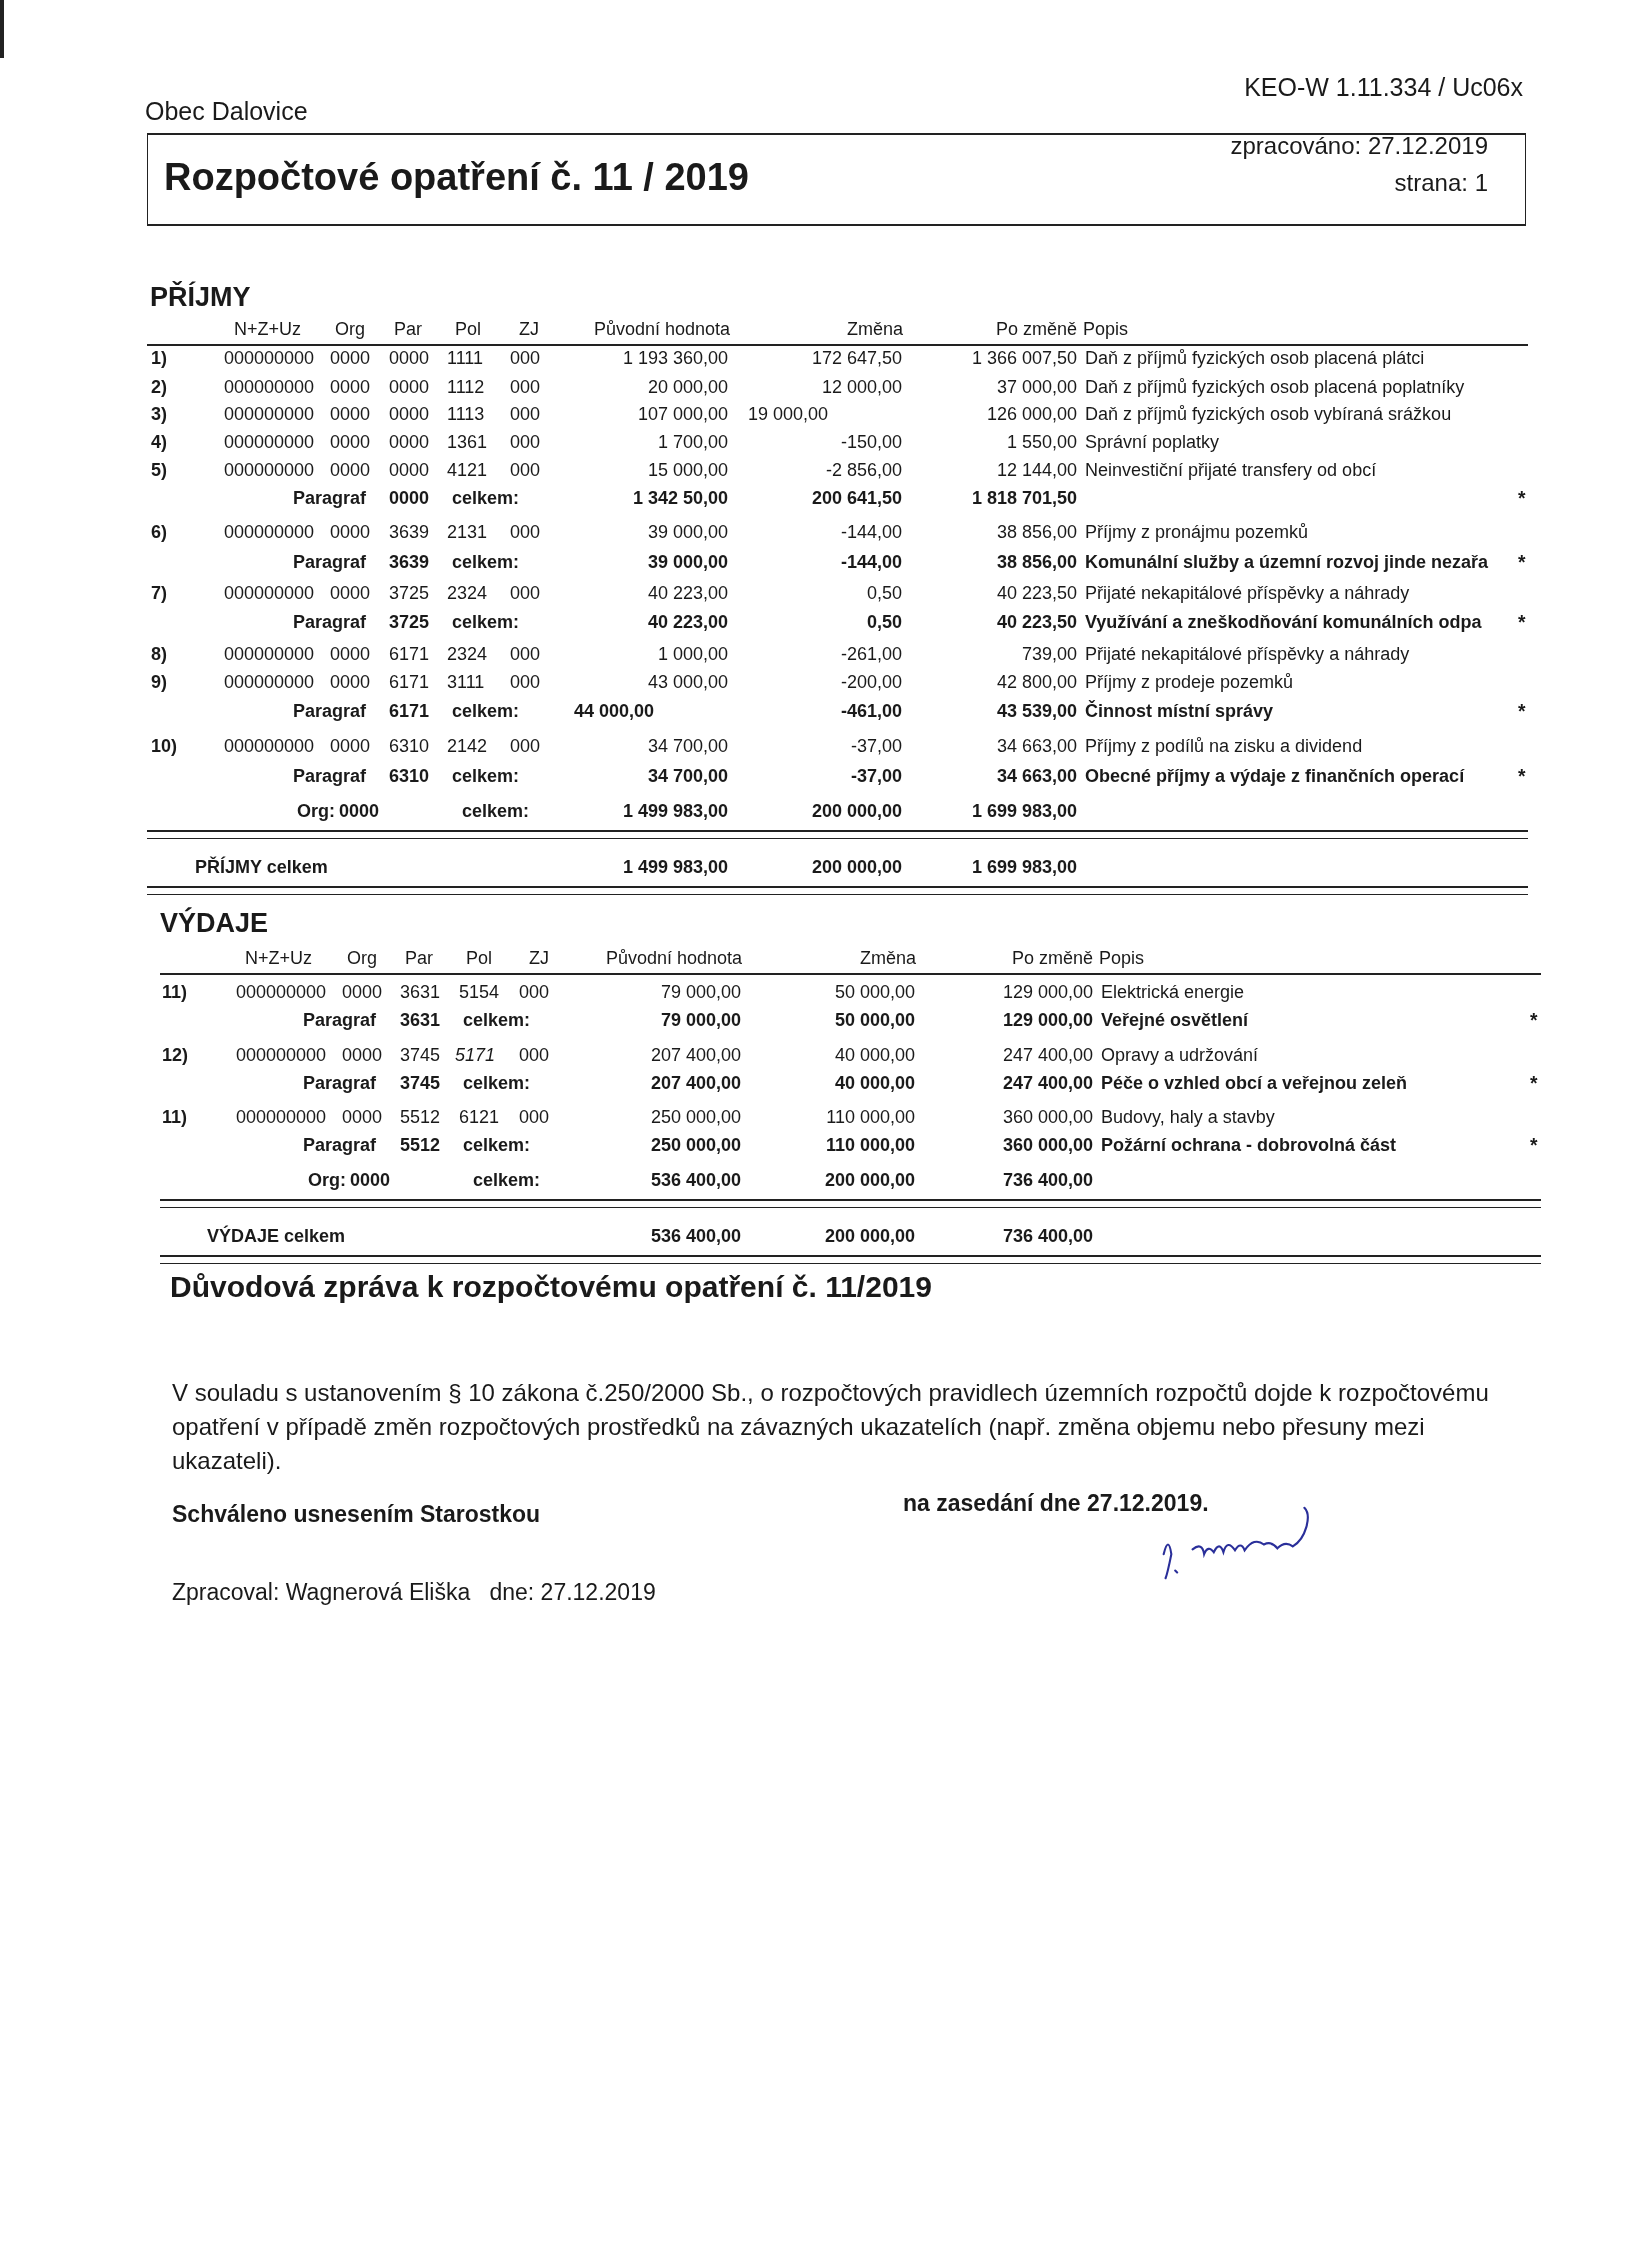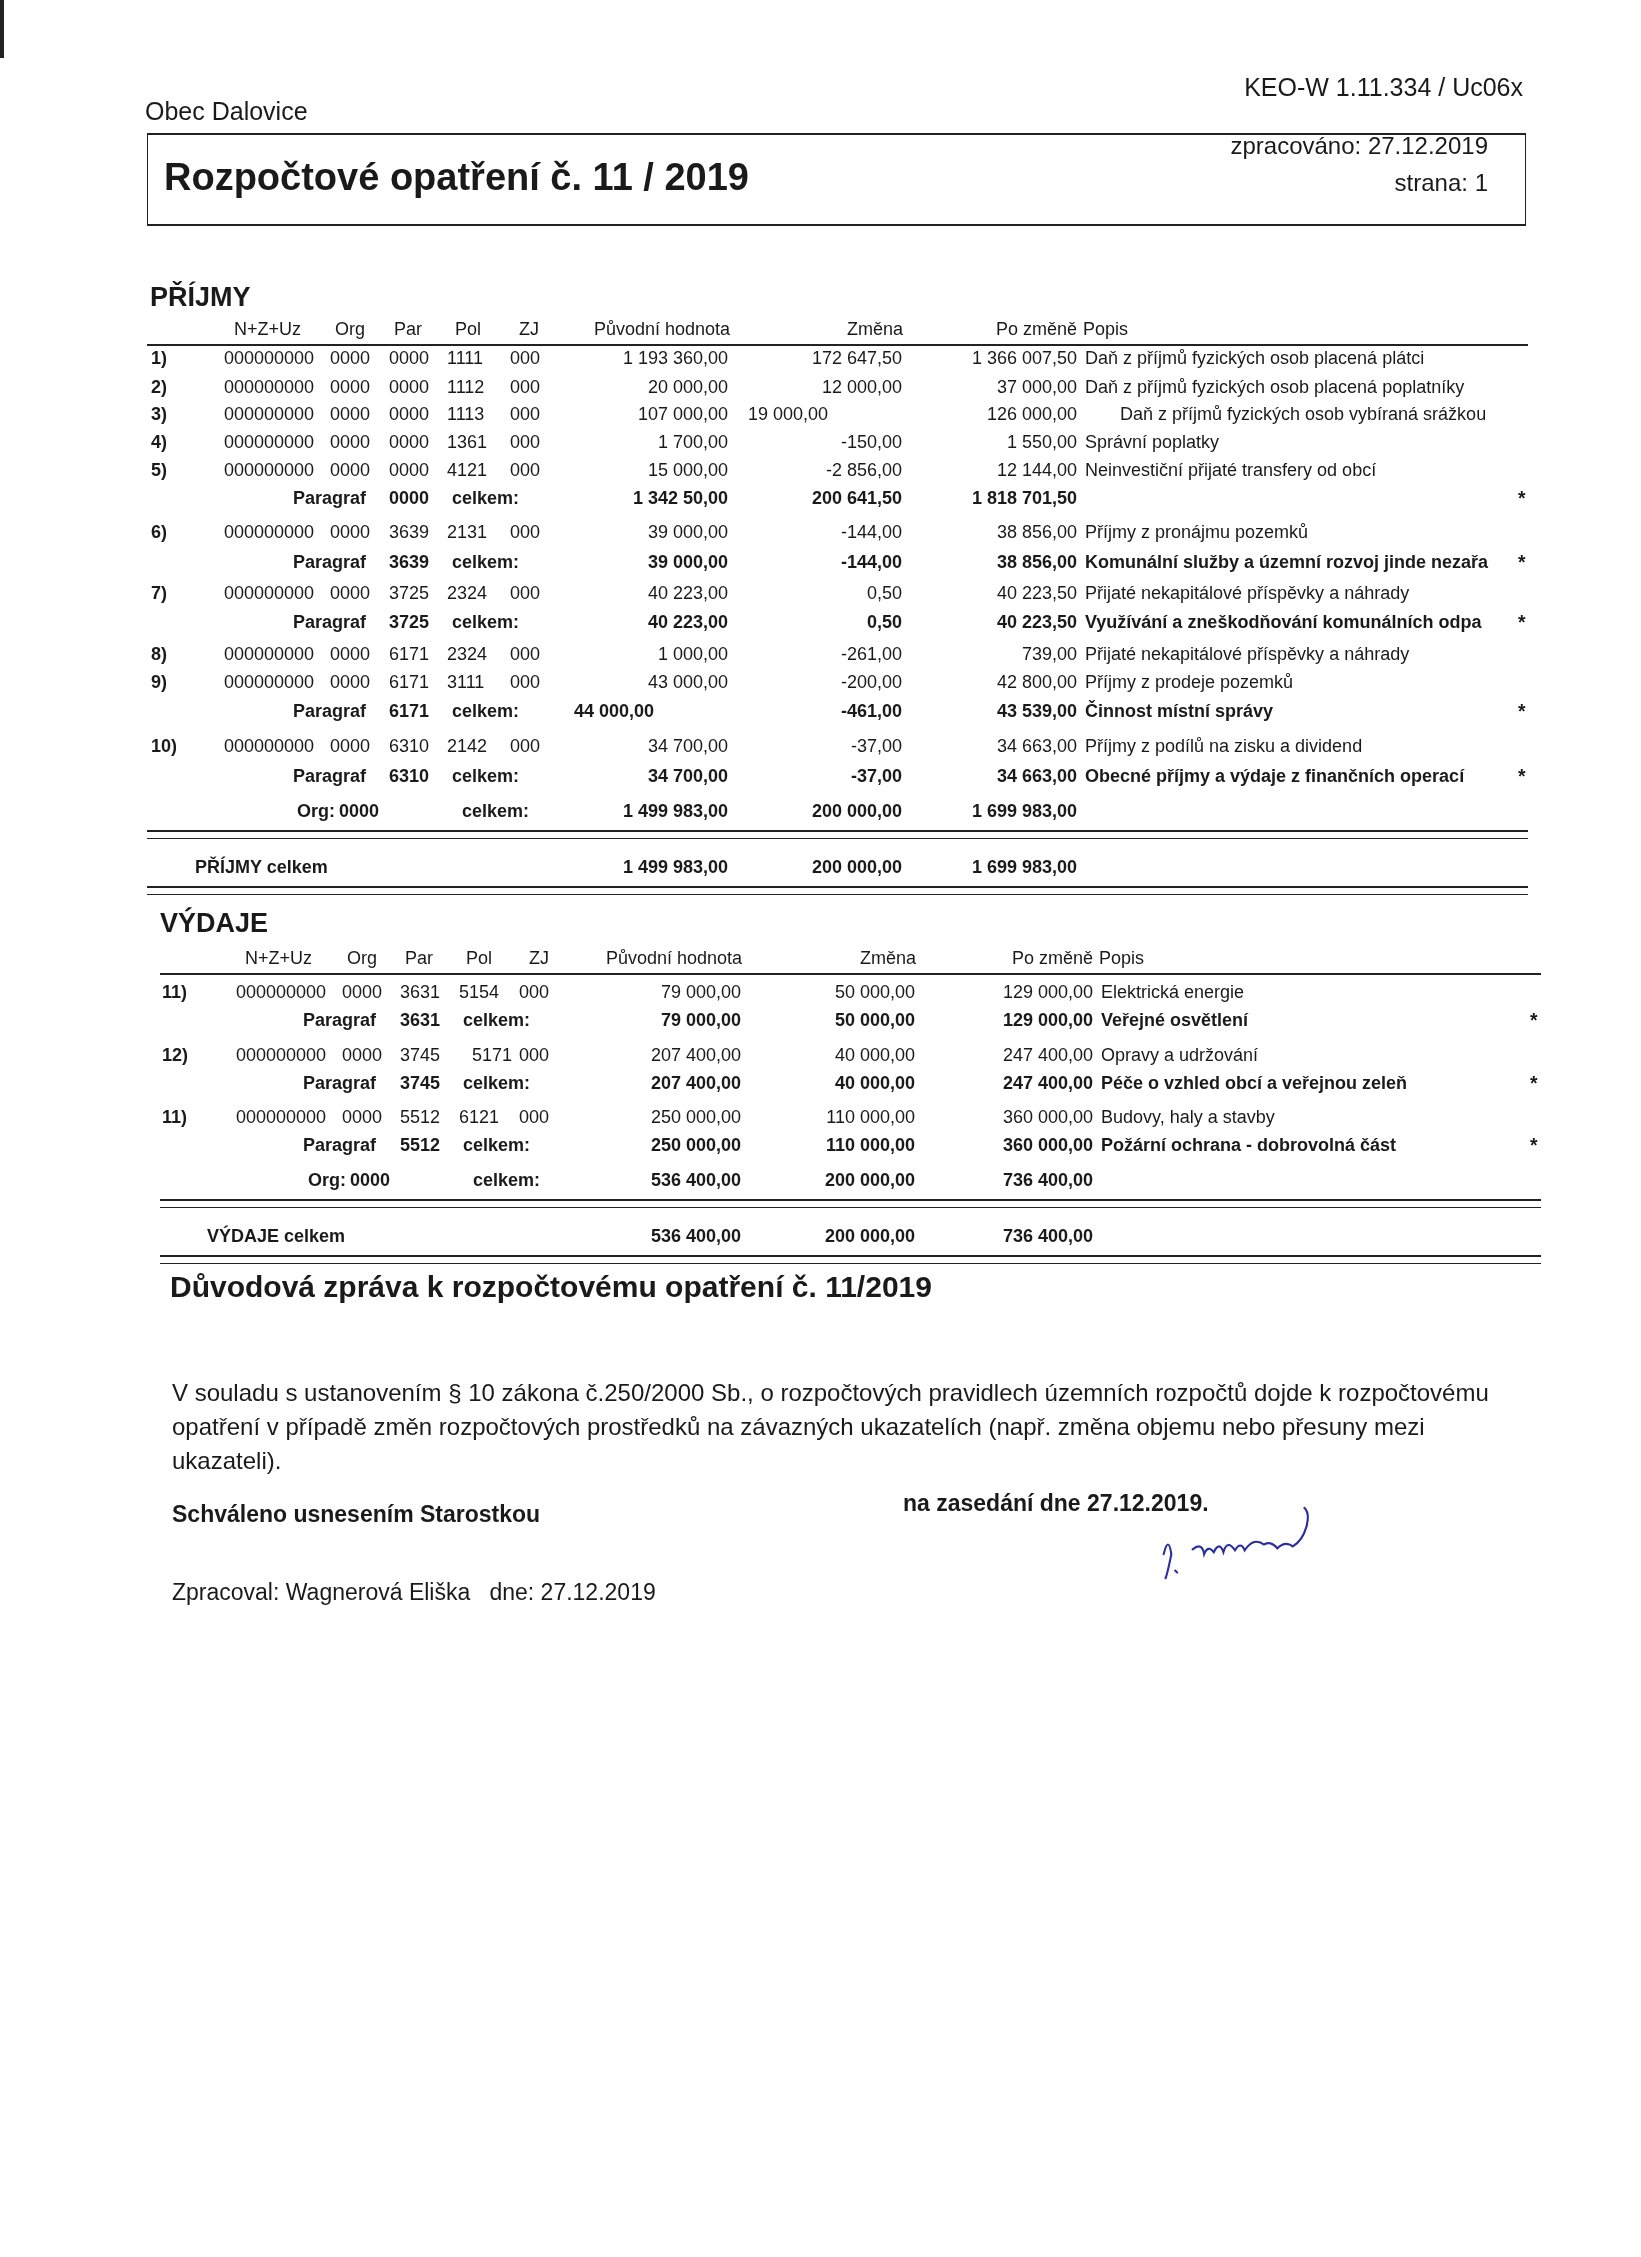--- a/index.html
+++ b/index.html
@@ -81,21 +81,21 @@
     <div class="row" style="top: 404px;">
       <span class="b" style="left: 151px;">3)</span>
       <span style="left: 224px;">000000000</span>
       <span style="left: 330px;">0000</span>
       <span style="left: 389px;">0000</span>
       <span style="left: 447px;">1113</span>
       <span style="left: 510px;">000</span>
       <span style="left: 574px; width: 154px; text-align: right;">107 000,00</span>
       <span style="left: 748px; width: 154px; ">19 000,00</span>
       <span style="left: 913px; width: 164px; text-align: right;">126 000,00</span>
-      <span class="desc" style="left: 1085px; margin-left: 35px;">Daň z příjmů fyzických osob vybíraná srážkou</span>
+      <span class="desc" style="left: 1085px;">Daň z příjmů fyzických osob vybíraná srážkou</span>
     </div>
     <div class="row" style="top: 432px;">
       <span class="b" style="left: 151px;">4)</span>
       <span style="left: 224px;">000000000</span>
       <span style="left: 330px;">0000</span>
       <span style="left: 389px;">0000</span>
       <span style="left: 447px;">1361</span>
       <span style="left: 510px;">000</span>
       <span style="left: 574px; width: 154px; text-align: right;">1 700,00</span>
       <span style="left: 748px; width: 154px; text-align: right;">-150,00</span>
@@ -277,21 +277,21 @@
       <span style="left: 761px; width: 154px; text-align: right;">50 000,00</span>
       <span style="left: 929px; width: 164px; text-align: right;">129 000,00</span>
       <span class="desc" style="left: 1101px;">Veřejné osvětlení</span>
       <span class="star" style="left: 1530px;">*</span>
     </div>
     <div class="row" style="top: 1045px;">
       <span class="b" style="left: 162px;">12)</span>
       <span style="left: 236px;">000000000</span>
       <span style="left: 342px;">0000</span>
       <span style="left: 400px;">3745</span>
-      <span style="left: 472px;">5171</span>
+      <span style="left: 455px; font-style: italic;">5171</span>
       <span style="left: 519px;">000</span>
       <span style="left: 587px; width: 154px; text-align: right;">207 400,00</span>
       <span style="left: 761px; width: 154px; text-align: right;">40 000,00</span>
       <span style="left: 929px; width: 164px; text-align: right;">247 400,00</span>
       <span class="desc" style="left: 1101px;">Opravy a udržování</span>
     </div>
     <div class="row b" style="top: 1073px;">
       <span style="left: 303px;">Paragraf</span>
       <span style="left: 400px;">3745</span>
       <span style="left: 463px;">celkem:</span>

